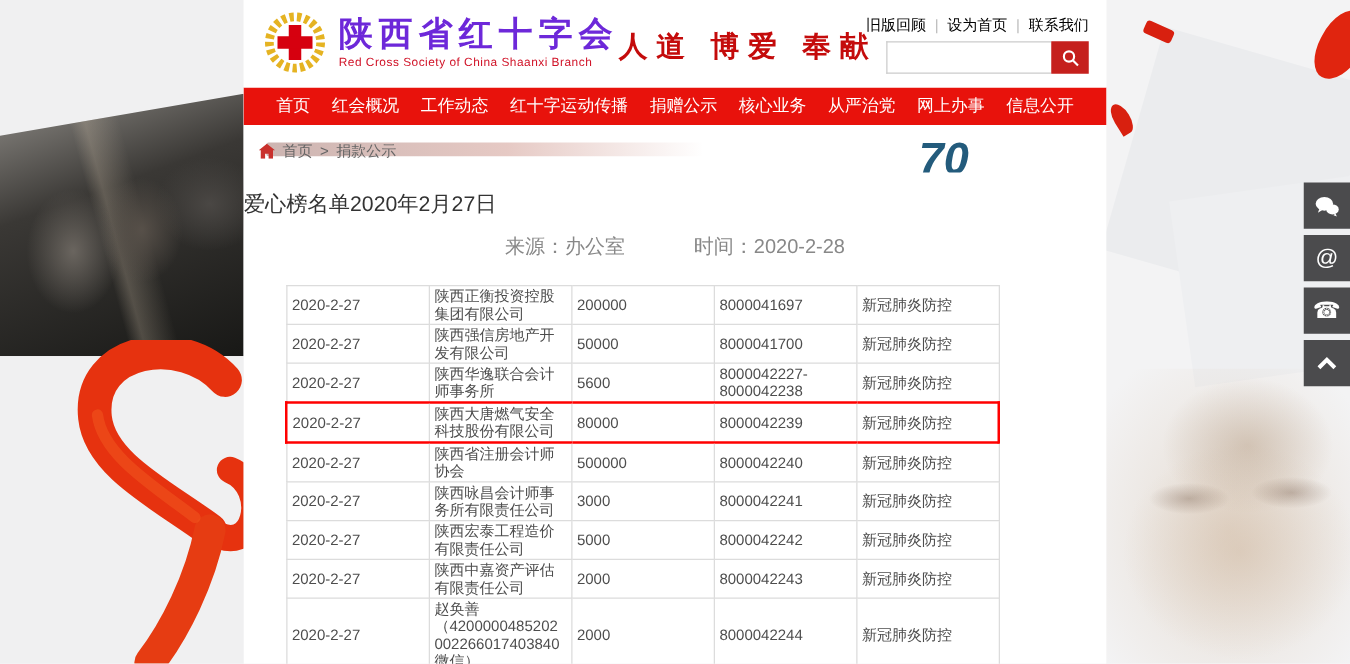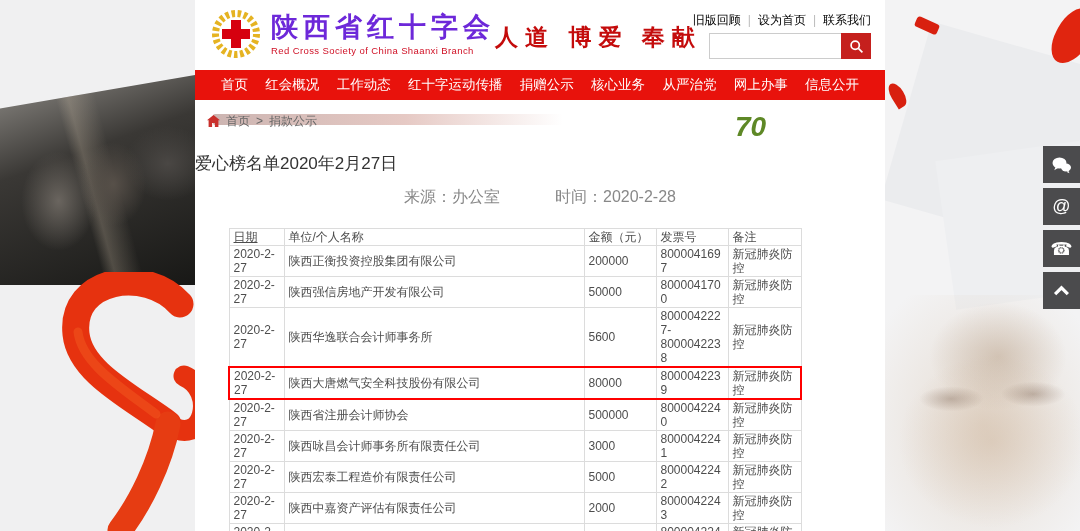--- a/index.html
+++ b/index.html
@@ -48,21 +48,21 @@
   .search-input { width:132px; height:26px; border:1px solid #ccc; border-right:none; outline:none; padding:0 6px; font-size:12px; }
   .search-btn { width:30px; height:26px; background:#c5201d; border:none; display:flex; align-items:center; justify-content:center; cursor:pointer; }
 
   .nav { height:30px; background:#e8120c; display:flex; align-items:center; justify-content:space-between; padding:0 26px; }
   .nav a { color:#fff; font-size:13.5px; text-decoration:none; white-space:nowrap; }
 
   .main { position:relative; }
   .banner-strip { position:absolute; left:18px; top:2px; width:350px; height:11px;
     background:linear-gradient(90deg, rgba(110,42,32,.35), rgba(165,62,44,.28) 55%, transparent); border-radius:2px; }
   .anniv { position:absolute; left:540px; top:0; width:72px; height:26px; overflow:hidden;
-    color:#4d7c0f; font-size:28px; font-weight:bold; font-style:italic; line-height:30px; opacity:.9; }
+    color:#0c4a6e; font-size:36px; font-weight:bold; font-style:italic; line-height:30px; opacity:.9; }
 
   .breadcrumb { display:flex; align-items:center; gap:6px; margin:12px 0 0 12px; height:18px; font-size:12px; color:#666; position:relative; z-index:2; }
   .breadcrumb a { color:#666; text-decoration:none; }
 
   .article-title { text-align:left; font-size:17px; font-weight:500; color:#333; margin-top:22px; }
   .article-meta { text-align:center; font-size:16px; color:#888; margin-top:12px; }
   .article-meta .gap { display:inline-block; width:55px; }
 
   table.donations { margin:20px 0 0 33px; width:572px; border-collapse:collapse; font-size:12px; color:#4d4d4d; table-layout:fixed; }
   .donations th, .donations td { border:1px solid #dcdcdc; padding:1px 4px; text-align:left; font-weight:normal; height:16px; line-height:14px; word-wrap:break-word; }
@@ -150,27 +150,20 @@
       <a href="#">捐款公示</a>
     </div>
 
     <h1 class="article-title">爱心榜名单2020年2月27日</h1>
     <div class="article-meta">
       <span>来源：办公室</span><span class="gap"></span><span>时间：2020-2-28</span>
     </div>
 
     <table class="donations">
       <tbody>
-          <tr>
-        <th class="col-date"><span class="u">日期</span></th>
-        <th class="col-name">单位/个人名称</th>
-        <th class="col-amount">金额（元）</th>
-        <th class="col-invoice">发票号</th>
-        <th class="col-note">备注</th>
-      </tr>
       <tr>
         <td>2020-2-27</td>
         <td>陕西正衡投资控股集团有限公司</td>
         <td>200000</td>
         <td>8000041697</td>
         <td>新冠肺炎防控</td>
       </tr>
       <tr>
         <td>2020-2-27</td>
         <td>陕西强信房地产开发有限公司</td>

